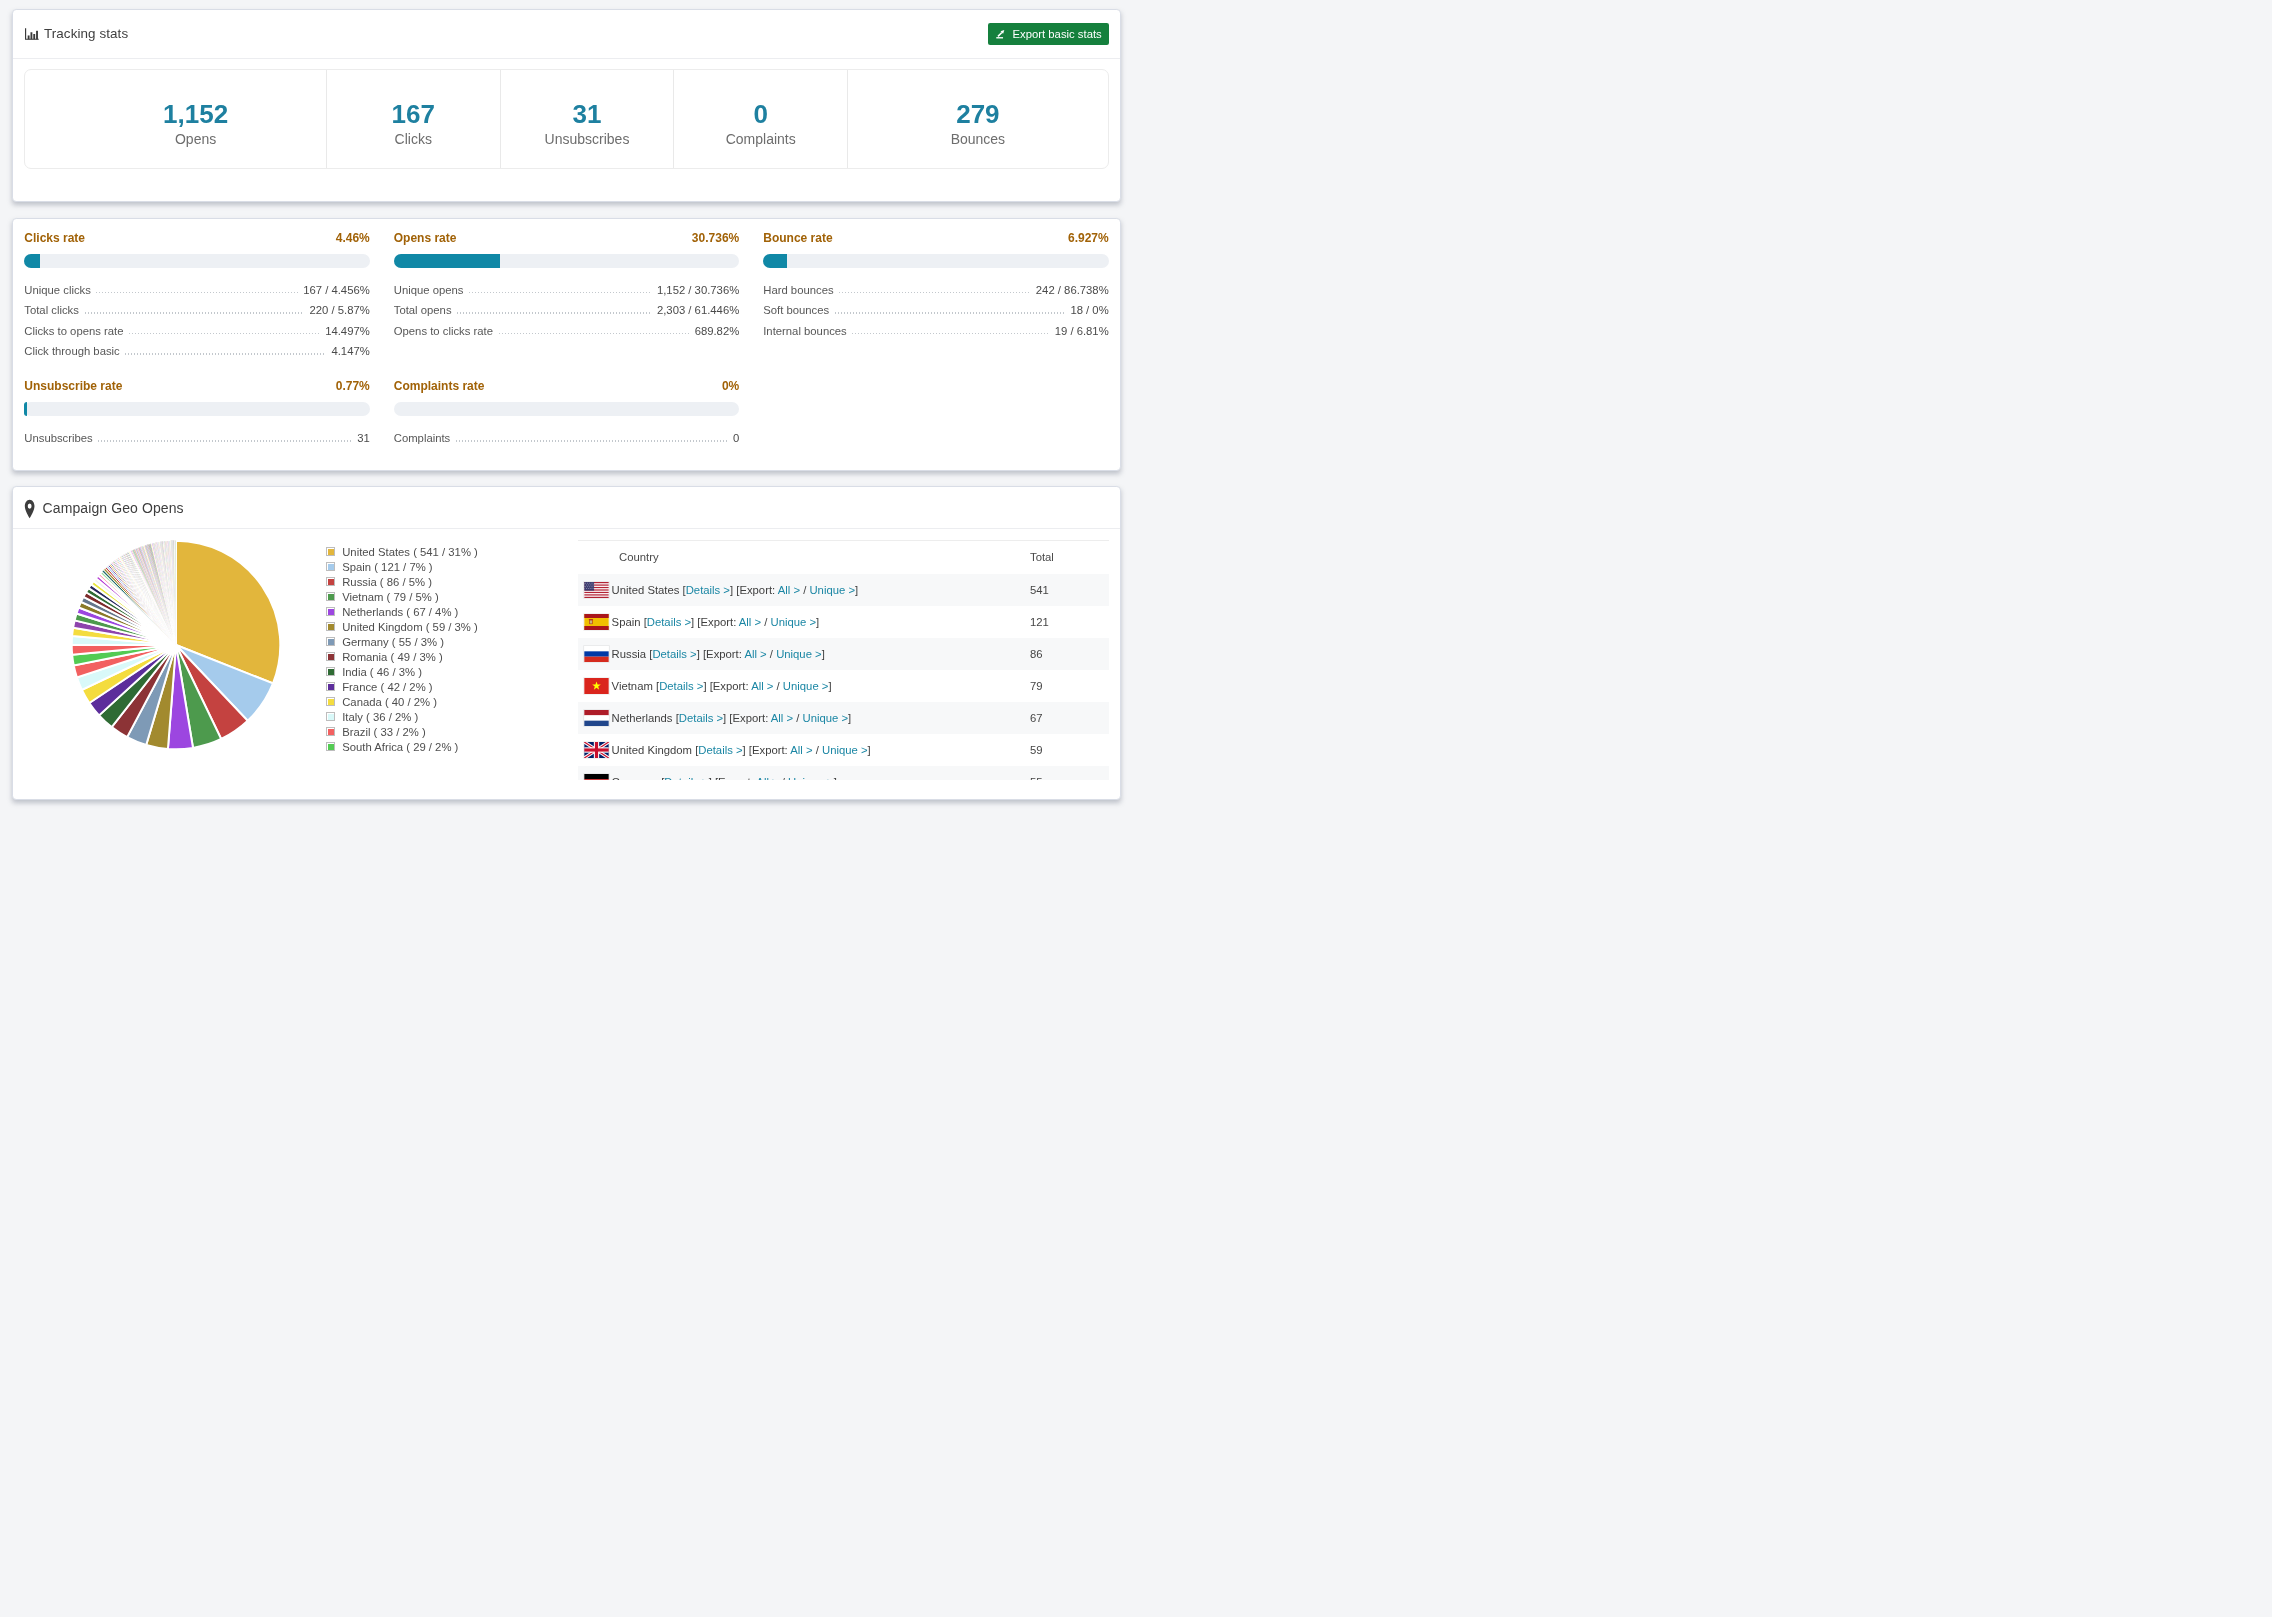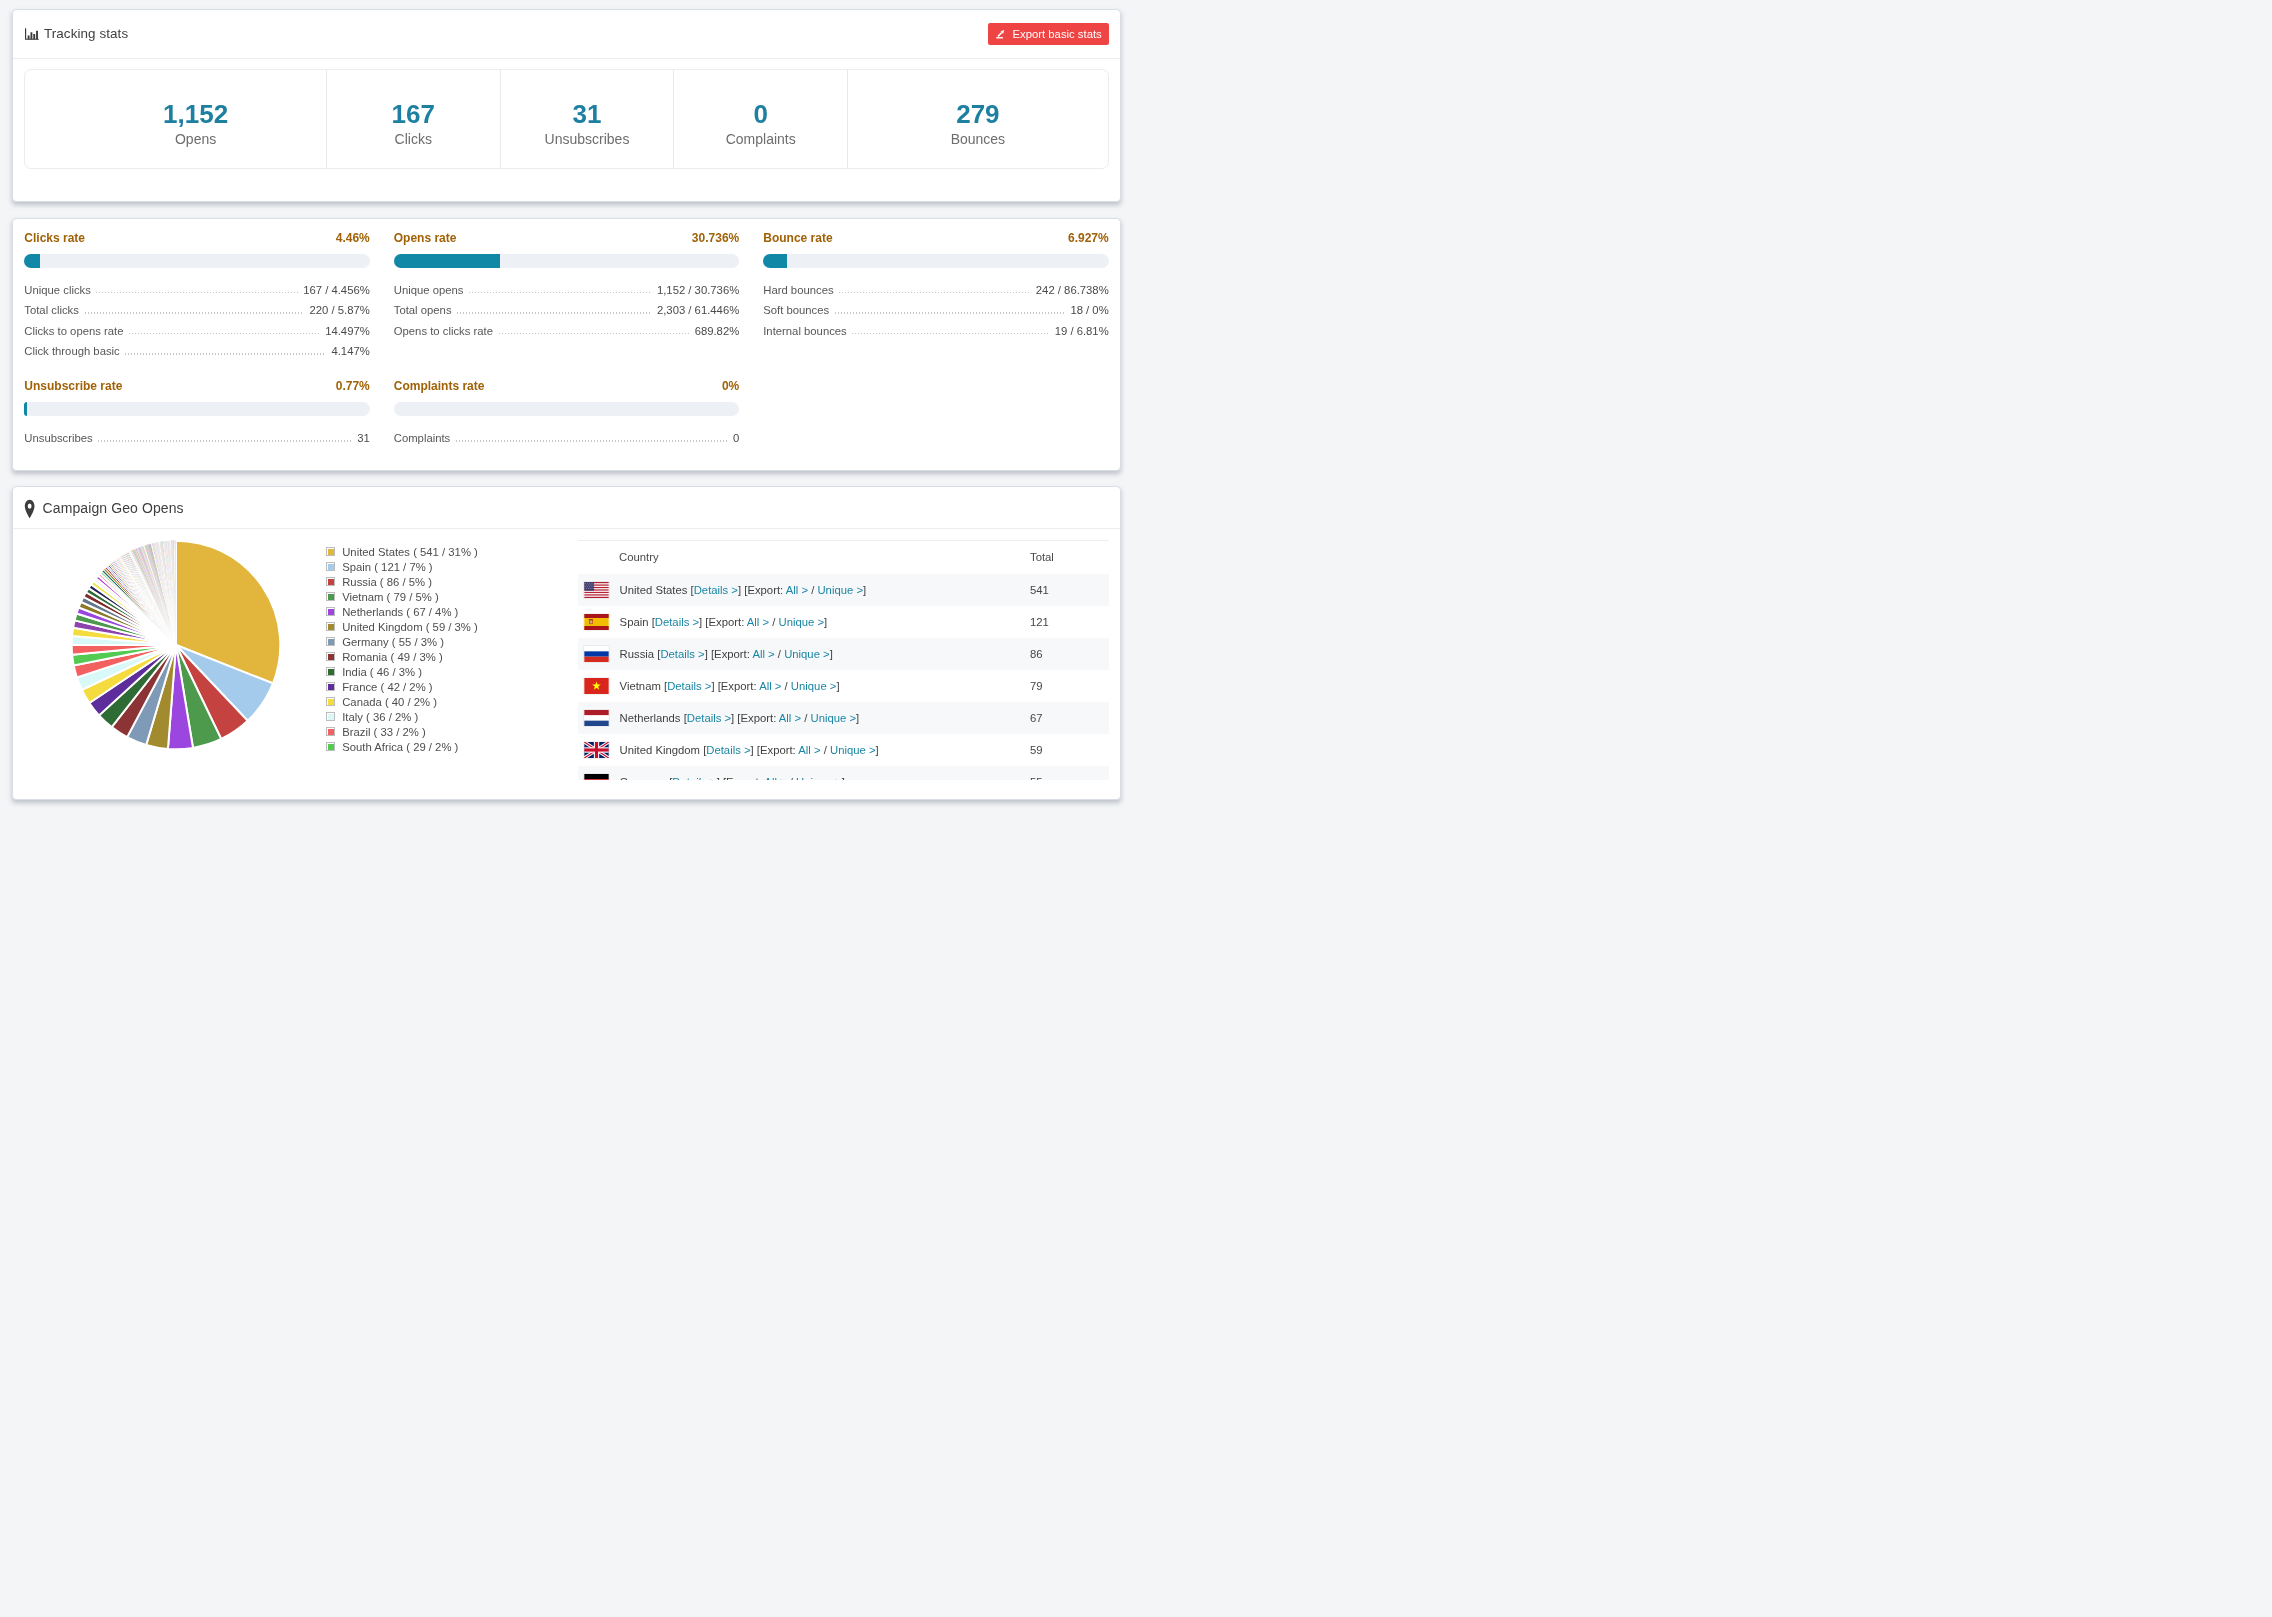--- a/index.html
+++ b/index.html
@@ -84,42 +84,42 @@
   .legend-swatch > span { display:block; width:6.4px; height:6.4px; }
 
   .geo-table { position:absolute; left:565px; top:10.6px; width:531px; height:240px; overflow:hidden; }
   .t-head { height:34px; border-top:0.7px solid #ededed; display:flex; align-items:center; color:#4a4a4a; font-size:11.3px; }
   .th-country { flex:1; padding-left:41px; }
   .th-total   { width:79px; }
   .t-row { height:32px; display:flex; align-items:center; font-size:11.3px; }
   .t-row.odd { background:#f7f8f9; }
   .t-flag { margin-left:5.6px; flex:0 0 25px; height:16px; box-shadow:0 0 0 0.7px rgba(0,0,0,.08); }
   .t-flag svg { display:block; }
-  .t-country { flex:1; margin-left:11px; color:#3f3f3f; white-space:nowrap; }
+  .t-country { flex:1; margin-left:3px; color:#3f3f3f; white-space:nowrap; }
   .t-total { width:79px; color:#464646; }
   .lnk { text-decoration:none; cursor:pointer; }
 </style>
 </head>
 <body>
 
 <div>
 
   <section class="card" id="card-tracking">
     <div class="card-header">
       <span class="hdr-icon">
         <svg width="14" height="12" viewBox="0 0 24 20">
           <path d="M1 0 V19 H23.5" stroke="#3a3a3a" stroke-width="2" fill="none"></path>
           <rect x="4.6" y="12.5" width="3.2" height="6.5" fill="#3a3a3a"></rect>
           <rect x="9.4" y="7" width="3.2" height="12" fill="#3a3a3a"></rect>
           <rect x="14.2" y="10" width="3.2" height="9" fill="#3a3a3a"></rect>
           <rect x="19" y="4.5" width="3.2" height="14.5" fill="#3a3a3a"></rect>
         </svg>
       </span>
       <h2 class="card-title">Tracking stats</h2>
-      <button class="export-btn" style="background: #ef4444;">
+      <button class="export-btn" style="background: #15803d;">
         <span class="hdr-icon" style="margin:0">
           <svg width="11.3" height="11.3" viewBox="0 0 16 16">
             <path d="M1.8 12.9h9.6v1.9H1.8z" fill="#fff"></path>
             <path d="M4.2 11.8l5.5-5.5" stroke="#fff" stroke-width="2.2"></path>
             <path d="M13.2 2.8 11.5 8.2 7.8 4.5Z" fill="#fff"></path>
           </svg>
         </span>
         <span>Export basic stats</span>
       </button>
     </div>

